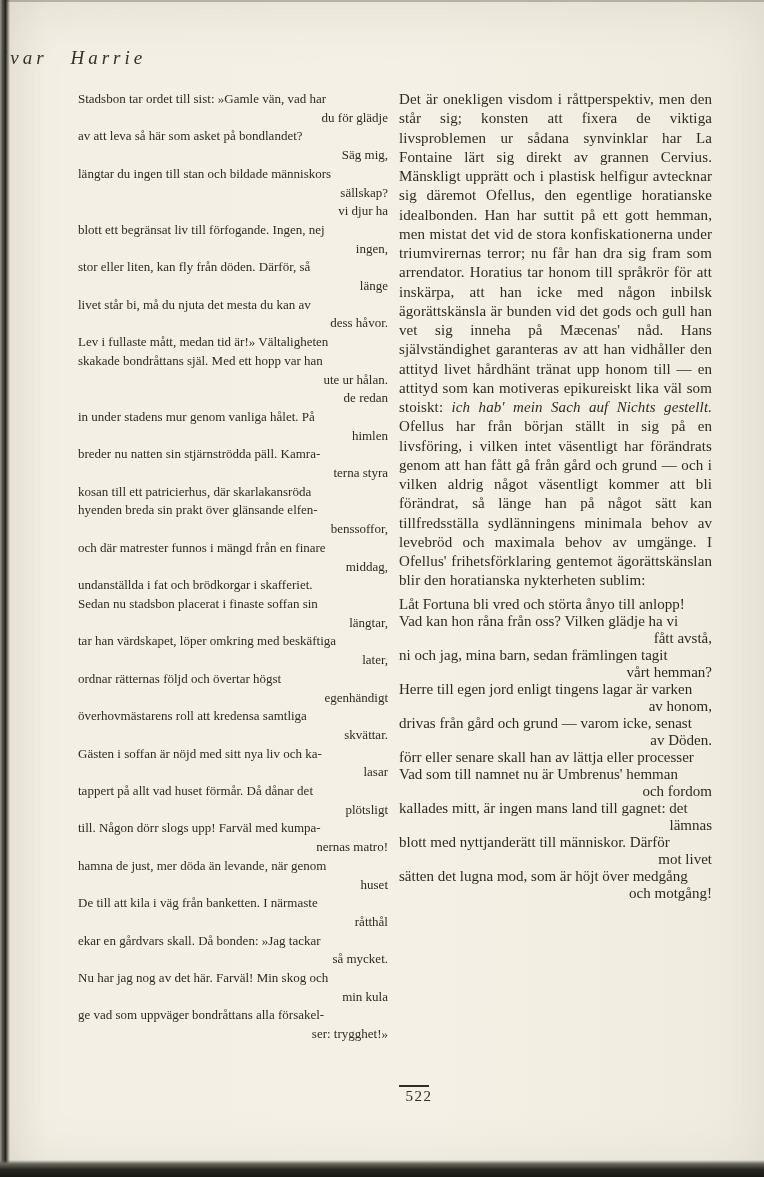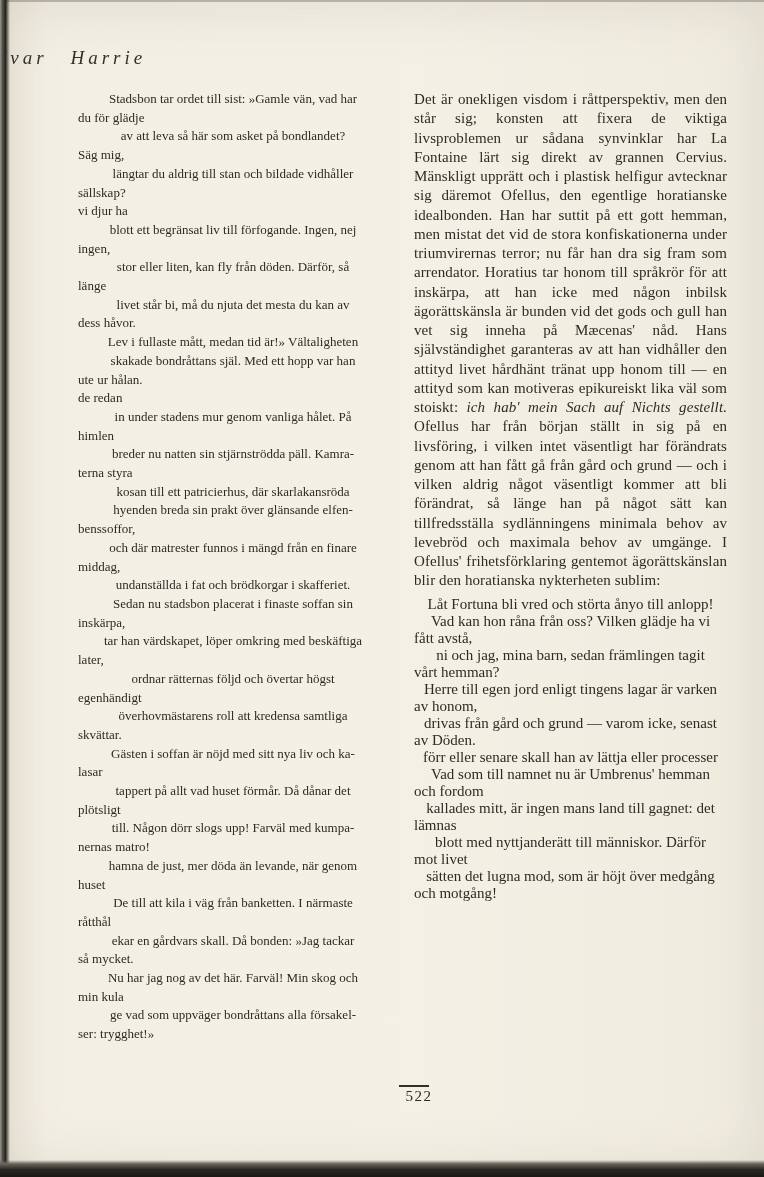--- a/index.html
+++ b/index.html
@@ -35,24 +35,24 @@
     font-size: 19px;
     letter-spacing: 4px;
     word-spacing: 14px;
     color: #35322b;
   }
   .col-left {
     position: absolute; left: 78px; top: 90px; width: 310px;
     font-size: 13px; line-height: 18.7px;
   }
   .col-right {
-    position: absolute; left: 414px; top: 90px; width: 313px;
-  }
-  .verse-main { white-space: nowrap; text-align: center; }
-  .verse-cont { text-align: left; }
+    position: absolute; left: 399px; top: 90px; width: 313px;
+  }
+  .verse-main { white-space: nowrap; }
+  .verse-cont { text-align: right; }
   .prose {
     font-size: 15px;
     line-height: 19.25px;
     text-align: justify;
     letter-spacing: 0.1px;
   }
   .prose .italic { font-style: italic; }
   .quote {
     margin-top: 5px;
     font-size: 15px;
@@ -85,21 +85,21 @@
   <div class="col-left">
       <div>
         <div class="verse-main">Stadsbon tar ordet till sist: »Gamle vän, vad har</div>
         <div class="verse-cont">du för glädje</div>
       </div>
       <div>
         <div class="verse-main">av att leva så här som asket på bondlandet?</div>
         <div class="verse-cont">Säg mig,</div>
       </div>
       <div>
-        <div class="verse-main">längtar du aldrig till stan och bildade vidhåller</div>
+        <div class="verse-main">längtar du ingen till stan och bildade människors</div>
         <div class="verse-cont">sällskap?</div>
       </div>
       <div>
         <div class="verse-cont">vi djur ha</div>
       </div>
       <div>
         <div class="verse-main">blott ett begränsat liv till förfogande. Ingen, nej</div>
         <div class="verse-cont">ingen,</div>
       </div>
       <div>
@@ -137,21 +137,21 @@
       </div>
       <div>
         <div class="verse-main">och där matrester funnos i mängd från en finare</div>
         <div class="verse-cont">middag,</div>
       </div>
       <div>
         <div class="verse-main">undanställda i fat och brödkorgar i skafferiet.</div>
       </div>
       <div>
         <div class="verse-main">Sedan nu stadsbon placerat i finaste soffan sin</div>
-        <div class="verse-cont">inskärpa,</div>
+        <div class="verse-cont">längtar,</div>
       </div>
       <div>
         <div class="verse-main">tar han värdskapet, löper omkring med beskäftiga</div>
         <div class="verse-cont">later,</div>
       </div>
       <div>
         <div class="verse-main">ordnar rätternas följd och övertar högst</div>
         <div class="verse-cont">egenhändigt</div>
       </div>
       <div>

